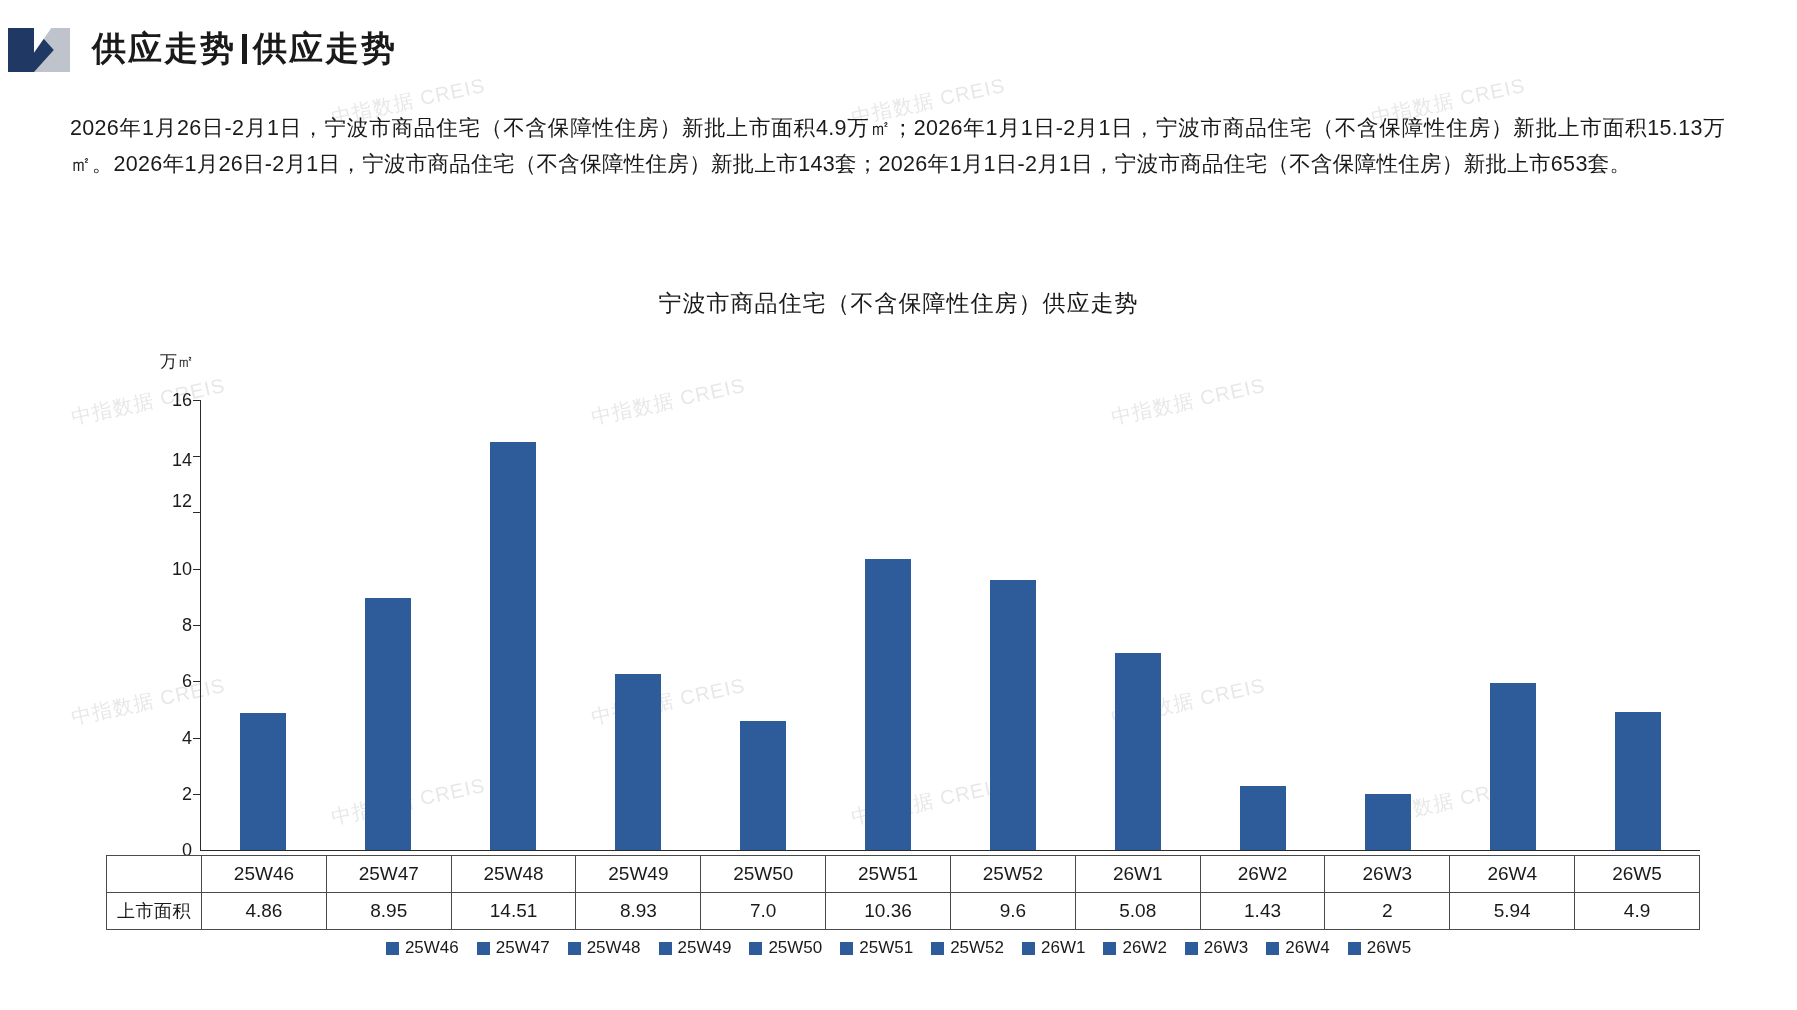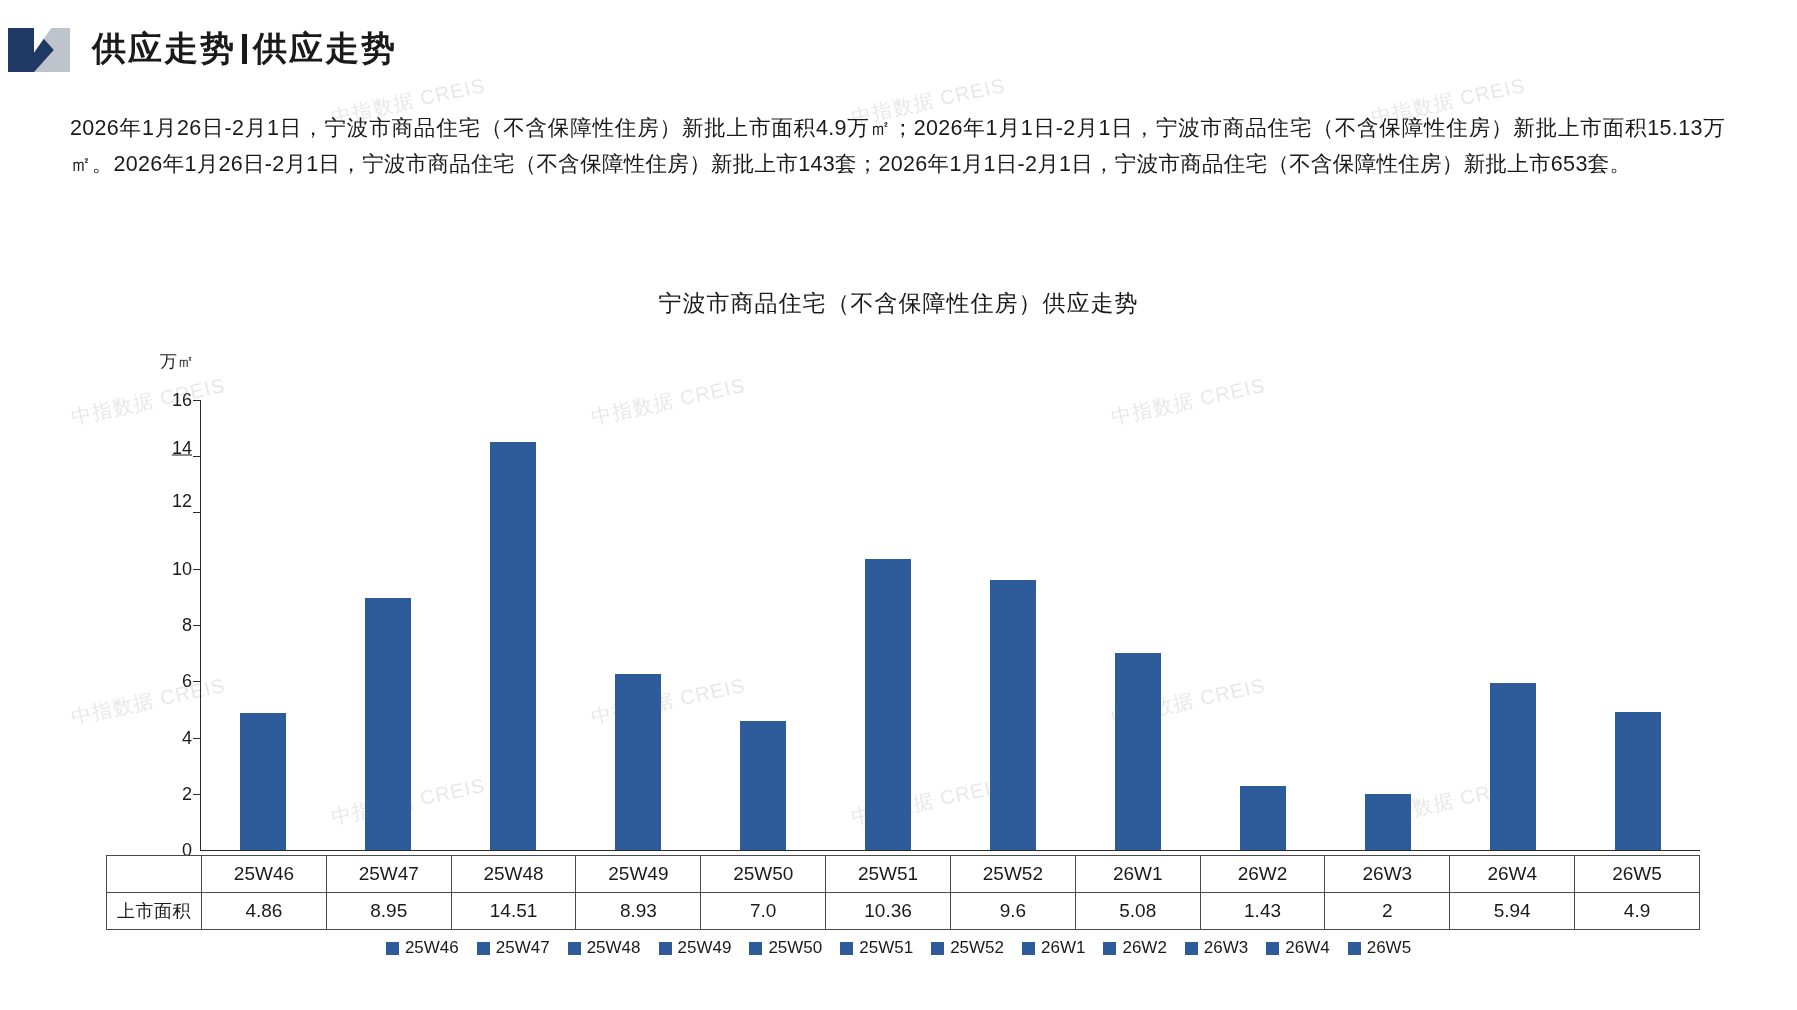--- a/index.html
+++ b/index.html
@@ -256,21 +256,21 @@
 </div>
 
 <div class="summary">2026年1月26日-2月1日，宁波市商品住宅（不含保障性住房）新批上市面积4.9万㎡；2026年1月1日-2月1日，宁波市商品住宅（不含保障性住房）新批上市面积15.13万㎡。2026年1月26日-2月1日，宁波市商品住宅（不含保障性住房）新批上市143套；2026年1月1日-2月1日，宁波市商品住宅（不含保障性住房）新批上市653套。</div>
 
 <div class="chart-title">宁波市商品住宅（不含保障性住房）供应走势</div>
 <div class="unit-label">万㎡</div>
 
 <div class="plot-wrap">
   <div class="y-labels">
     <div style="top:20px;">16</div>
-    <div style="top:68px;text-decoration:underline;">14</div>
+    <div style="top:80px;">14</div>
     <div style="top:121px;">12</div>
     <div style="top:189px;">10</div>
     <div style="top:245px;">8</div>
     <div style="top:301px;">6</div>
     <div style="top:358px;">4</div>
     <div style="top:414px;">2</div>
     <div style="top:470px;">0</div>
   </div>
 
   <div class="axis-line-y"></div>

